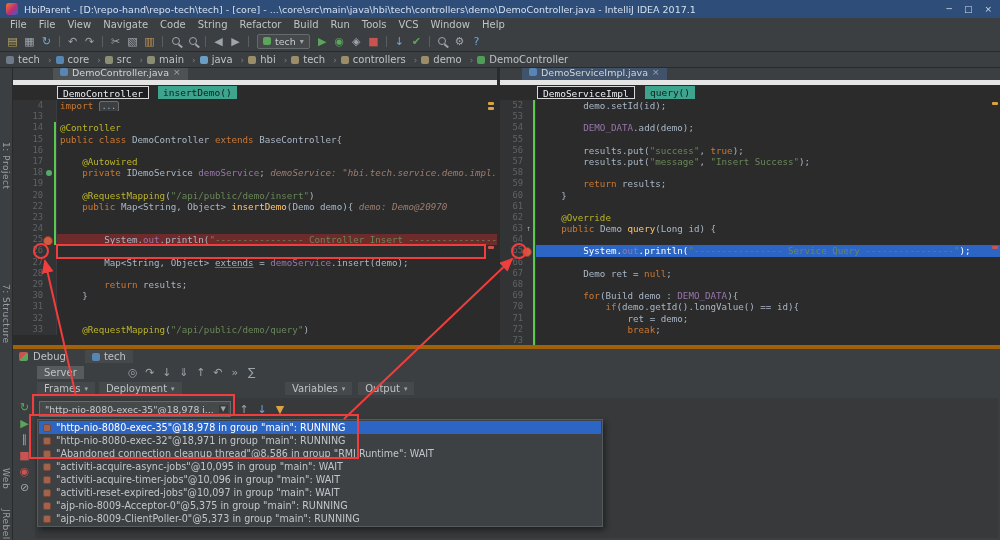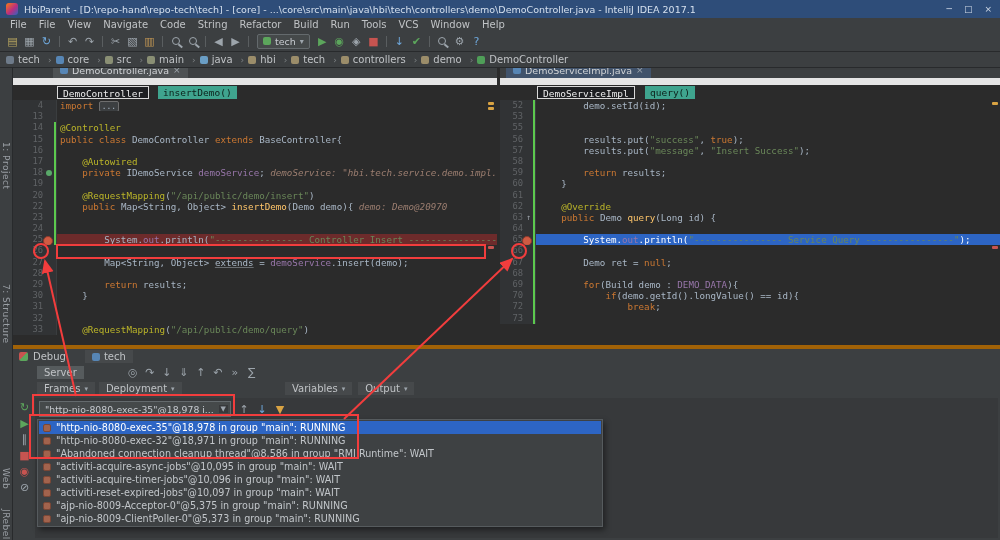--- a/index.html
+++ b/index.html
@@ -46,24 +46,24 @@
   .stripe-left{position:absolute;left:0;top:68px;bottom:0;width:13px;background:#3c3f41;
     border-right:1px solid #282a2c;z-index:6}
   .strip-label{position:absolute;left:1px;writing-mode:vertical-rl;font-size:9px;color:#9a9fa5;
     white-space:nowrap;letter-spacing:.5px}
 
   
   .pane{position:absolute;top:68px;height:277px;overflow:hidden}
   .pane-left{left:13px;width:484px}
   .pane-right{left:500px;width:500px}
   .splitter{position:absolute;left:497px;top:68px;width:3px;height:277px;background:#2b2b2b}
-  .tabbar{height:17px;background:#3c3f41;border-bottom:7px solid #e5e5e5;display:flex;align-items:flex-end}
+  .tabbar{height:17px;background:#3c3f41;border-bottom:5px solid #e5e5e5;display:flex;align-items:flex-end}
   .tab{height:16px;display:flex;align-items:center;gap:4px;padding:0 7px;font-size:9.5px;color:#d0d3d6;white-space:nowrap}
   .pane-left .tab{margin-left:40px;background:#4e5254}
-  .pane-right .tab{margin-left:6px;background:#41536b}
+  .pane-right .tab{margin-left:22px;background:#41536b}
   .file-ico{width:8px;height:8px;border-radius:2px;background:#5786b5}
   .tab .close{color:#9da5ac;font-size:9px;font-weight:normal}
   .badges{position:relative;height:15px;background:#2b2b2b}
   .badge{position:absolute;top:1px;height:13px;line-height:11px;font-family:"DejaVu Sans Mono",monospace;
     font-size:9.5px;padding:1px 5px;white-space:nowrap}
   .badge-class{background:#1e1f22;border:1px solid #d9d9d9;color:#ededed;left:44px}
   .pane-right .badge-class{left:37px}
   .badge-method{background:var(--badge);color:#0c1f1a;left:145px}
   .code{position:absolute;top:32px;left:0;right:0;bottom:0;background:#2b2b2b;overflow:hidden}
   .code-row{display:flex;height:11.2px;line-height:11.2px;
@@ -431,20 +431,24 @@
     <div class="code">
         <div class="code-row">
           <span class="ln chg">52</span>
           <span class="code-line"><span class="tok-pln">        demo.setId(id);</span></span>
         </div>
         <div class="code-row">
           <span class="ln chg">53</span>
           <span class="code-line"></span>
         </div>
         <div class="code-row">
+          <span class="ln chg">54</span>
+          <span class="code-line"><span class="tok-pln">        </span><span class="tok-fld">DEMO_DATA</span><span class="tok-pln">.add(demo);</span></span>
+        </div>
+        <div class="code-row">
           <span class="ln chg">55</span>
           <span class="code-line"></span>
         </div>
         <div class="code-row">
           <span class="ln chg">56</span>
           <span class="code-line"><span class="tok-pln">        results.put(</span><span class="tok-str">"success"</span><span class="tok-pln">, </span><span class="tok-kw">true</span><span class="tok-pln">);</span></span>
         </div>
         <div class="code-row">
           <span class="ln chg">57</span>
           <span class="code-line"><span class="tok-pln">        results.put(</span><span class="tok-str">"message"</span><span class="tok-pln">, </span><span class="tok-str">"Insert Success"</span><span class="tok-pln">);</span></span>
@@ -493,20 +497,24 @@
           <span class="ln chg">68</span>
           <span class="code-line"></span>
         </div>
         <div class="code-row">
           <span class="ln chg">69</span>
           <span class="code-line"><span class="tok-pln">        </span><span class="tok-kw">for</span><span class="tok-pln">(Build demo : </span><span class="tok-fld">DEMO_DATA</span><span class="tok-pln">){</span></span>
         </div>
         <div class="code-row">
           <span class="ln chg">70</span>
           <span class="code-line"><span class="tok-pln">            </span><span class="tok-kw">if</span><span class="tok-pln">(demo.getId().longValue() == id){</span></span>
+        </div>
+        <div class="code-row">
+          <span class="ln chg">71</span>
+          <span class="code-line"><span class="tok-pln">                ret = demo;</span></span>
         </div>
         <div class="code-row">
           <span class="ln chg">72</span>
           <span class="code-line"><span class="tok-pln">                </span><span class="tok-kw">break</span><span class="tok-pln">;</span></span>
         </div>
         <div class="code-row">
           <span class="ln chg">73</span>
           <span class="code-line"></span>
         </div>
       </div>

